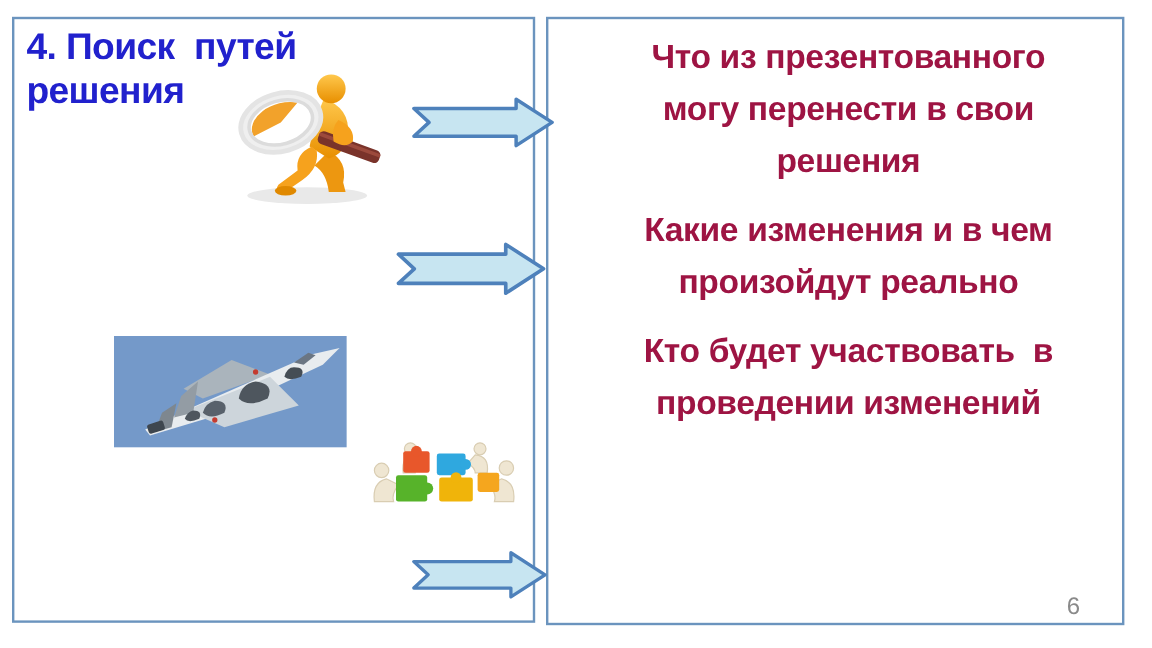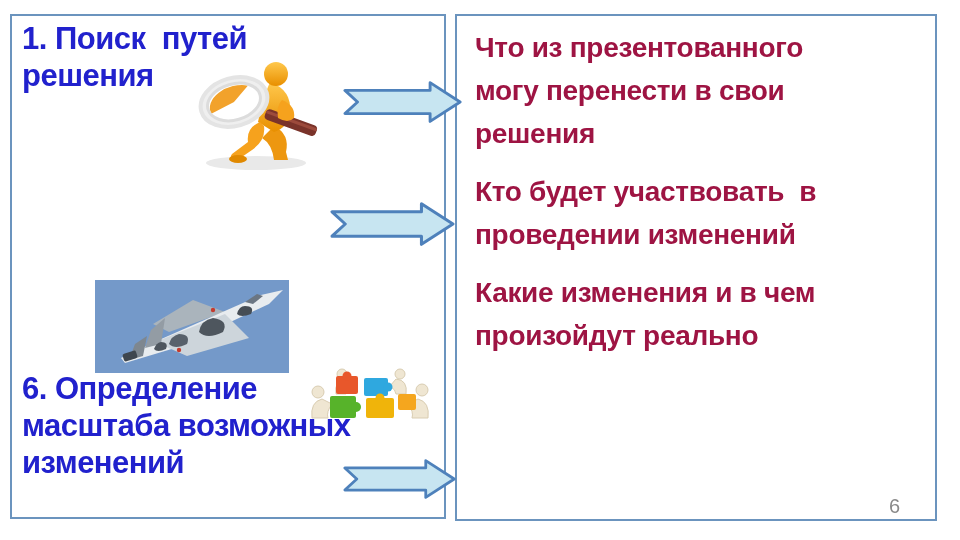--- a/index.html
+++ b/index.html
@@ -20,34 +20,34 @@
   .clipart{position:absolute;}
   .magnifier-img{left:180px;top:44px;width:132px;height:112px;}
   .jet-img{left:83px;top:264px;width:194px;height:93px;}
   .puzzle-img{left:294px;top:350px;width:128px;height:62px;}
   .arrow{position:absolute;z-index:6;}
   .arrow-1{left:343px;top:79px;width:120px;height:46px;}
   .arrow-2{left:330px;top:200px;width:126px;height:48px;}
   .arrow-3{left:343px;top:456px;width:114px;height:46px;}
   .question{
     color:#9E1443;font-weight:bold;font-size:28px;line-height:43px;
-    white-space:pre-wrap;margin:0 0 15px 4px;letter-spacing:-0.3px;
+    white-space:pre-wrap;margin:0 0 15px 16px;letter-spacing:-0.3px;text-align:center;
   }
   .page-number{
     position:absolute;left:432px;bottom:1px;color:#8a8a8a;font-size:20px;font-weight:normal;
   }
 </style>
 </head>
 <body>
 
 <div class="slide">
 
   <div class="panel left-panel">
 
-    <div class="step-item step-4">1. Поиск  путей
+    <div class="step-item step-4">4. Поиск  путей
 решения</div>
 
     <svg class="clipart magnifier-img" viewBox="0 0 132 112">
       <defs>
         <linearGradient id="og" x1="0" y1="0" x2="0" y2="1">
           <stop offset="0" stop-color="#FFC84D"></stop>
             <stop offset="1" stop-color="#E88F00"></stop>
         </linearGradient>
       </defs>
       <ellipse cx="64" cy="103" rx="50" ry="7" fill="#E9E9E9"></ellipse>
@@ -81,23 +81,20 @@
       <rect x="28" y="72" width="14" height="8" rx="2" fill="#3E464E" transform="rotate(-18 35 76)"></rect>
       <path d="M118 38 q16 2 10 14 q-16 8 -24 0 q2 -12 14 -14Z" fill="#4E565E"></path>
       <path d="M84 54 q12 0 8 10 q-12 6 -18 0 q2 -8 10 -10Z" fill="#58616B"></path>
       <path d="M150 26 q10 0 6 8 q-10 4 -14 0 q2 -8 8 -8Z" fill="#454D55"></path>
       <path d="M66 62 q8 0 5 7 q-9 4 -12 0 q2 -6 7 -7Z" fill="#4E565E"></path>
       <polygon points="168,16 158,24 150,22 162,14" fill="#6B7683"></polygon>
       <circle cx="118" cy="30" r="2.2" fill="#C43B2F"></circle>
       <circle cx="84" cy="70" r="2.2" fill="#C43B2F"></circle>
     </svg>
 
-    <div class="step-item step-6">6. Определение
-масштаба возможных
-изменений</div>
 
     <svg class="clipart puzzle-img" viewBox="0 0 128 62">
       <g fill="#EFE6D2" stroke="#D9CDB2" stroke-width="1">
         <circle cx="12" cy="26" r="6"></circle>
         <path d="M6 52 Q4 36 16 33 L26 38 Q20 46 22 52 Z"></path>
         <circle cx="36" cy="8" r="5"></circle>
         <path d="M30 28 Q28 14 40 13 L46 20 Q40 24 40 28 Z"></path>
         <circle cx="116" cy="24" r="6"></circle>
         <path d="M122 52 Q124 36 112 33 L102 38 Q108 46 106 52 Z"></path>
         <circle cx="94" cy="8" r="5"></circle>
@@ -122,20 +119,20 @@
     <polygon points="2,11 90,11 90,3 121,23 90,43 90,35 2,35 15,23" fill="#C7E5F1" stroke="#4E81BB" stroke-width="3" stroke-linejoin="round"></polygon>
   </svg>
   <svg class="arrow arrow-3" viewBox="0 0 124 46">
     <polygon points="2,11 90,11 90,3 121,23 90,43 90,35 2,35 15,23" fill="#C7E5F1" stroke="#4E81BB" stroke-width="3" stroke-linejoin="round"></polygon>
   </svg>
 
   <div class="panel right-panel">
     <div class="question">Что из презентованного
 могу перенести в свои
 решения</div>
+    <div class="question">Какие изменения и в чем
+произойдут реально</div>
     <div class="question">Кто будет участвовать  в
 проведении изменений</div>
-    <div class="question">Какие изменения и в чем
-произойдут реально</div>
     <div class="page-number">6</div>
   </div>
 
 </div>
 
 </body></html>

